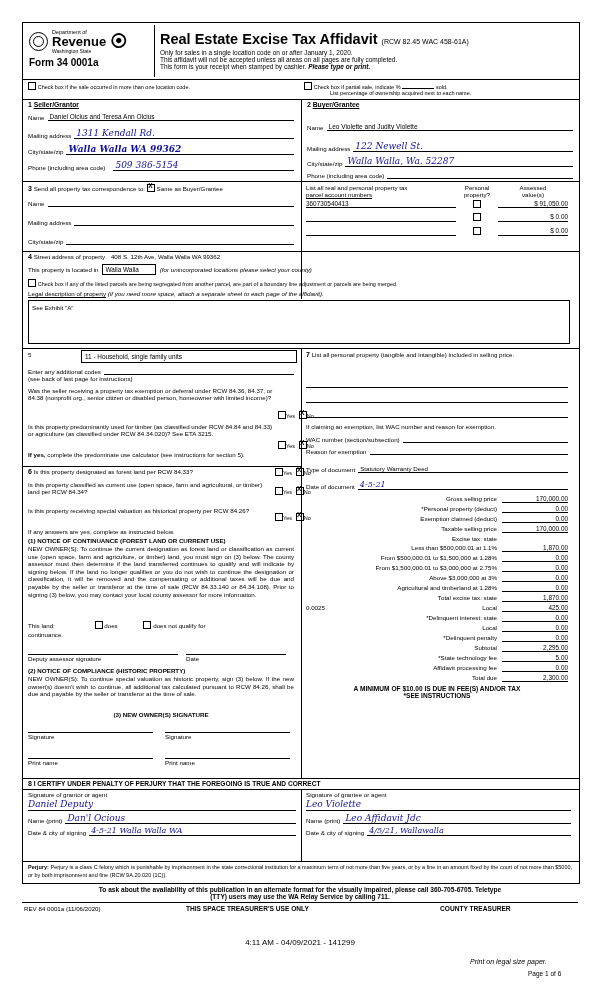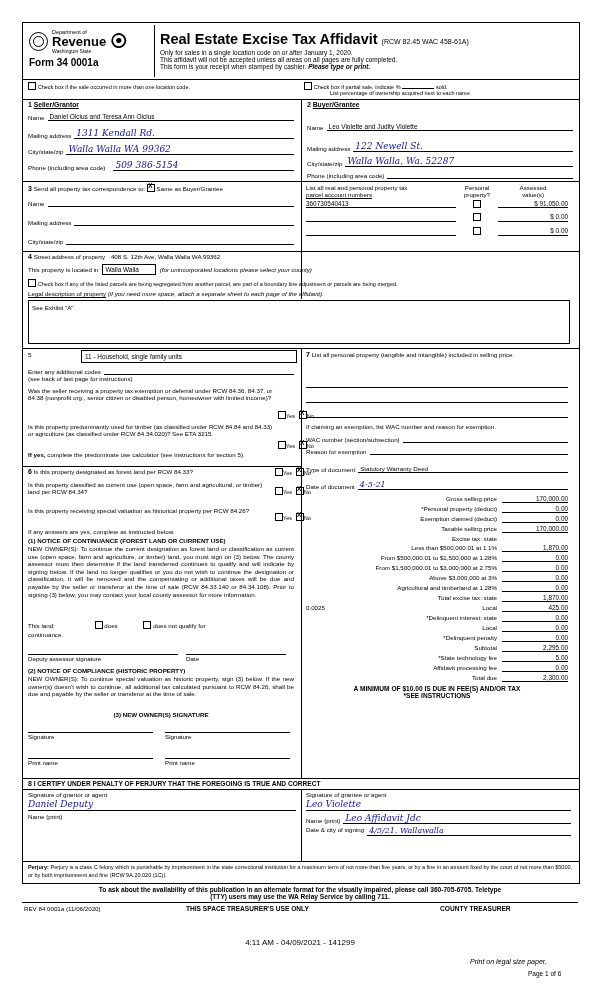--- a/index.html
+++ b/index.html
@@ -92,21 +92,21 @@
     </div>
     <div class="abs" style="left:5px;top:105px;width:266px;">
       <div style="display:flex;align-items:flex-end;">
         <span class="lbl">Mailing address</span>
         <span class="ul hand" style="flex:1;margin-left:3px;padding-left:2px;">1311 Kendall Rd.</span>
       </div>
     </div>
     <div class="abs" style="left:5px;top:121px;width:266px;">
       <div style="display:flex;align-items:flex-end;">
         <span class="lbl">City/state/zip</span>
-        <span class="ul hand" style="flex:1;margin-left:3px;padding-left:2px;">Walla Walla WA 99362</span>
+        <span class="ul hand" style="flex:1;margin-left:3px;padding-left:2px;font-weight:bold;">Walla Walla WA 99362</span>
       </div>
     </div>
     <div class="abs" style="left:5px;top:137px;width:266px;">
       <div style="display:flex;align-items:flex-end;">
         <span class="lbl">Phone (including area code)</span>
         <span class="ul hand" style="flex:1;margin-left:8px;padding-left:2px;">509 386-5154</span>
       </div>
     </div>
 
     <div class="abs" style="left:284px;top:78px;">
@@ -437,31 +437,36 @@
       <span class="b" style="font-size:6.6px;">I CERTIFY UNDER PENALTY OF PERJURY THAT THE FOREGOING IS TRUE AND CORRECT</span>
     </div>
     <div class="vr" style="left:278px;top:766px;height:72px;"></div>
     <div class="hr" style="left:0;top:766px;width:556px;"></div>
 
     <div class="abs" style="left:5px;top:768px;width:268px;">
       <div class="lbl">Signature of grantor or agent</div>
       <div class="ul hand" style="height:12px;line-height:12px;">Daniel Deputy</div>
       <div style="display:flex;align-items:flex-end;margin-top:2px;">
         <span class="lbl">Name (print)</span>
+        <span class="ul hand" style="flex:1;margin-left:3px;padding-left:2px;">Dan'l Ocious</span>
+      </div>
+      <div style="display:flex;align-items:flex-end;margin-top:2px;">
+        <span class="lbl">Date &amp; city of signing</span>
+        <span class="ul hand2" style="flex:1;margin-left:3px;padding-left:2px;">4-5-21   Walla Walla WA</span>
       </div>
     </div>
 
     <div class="abs" style="left:283px;top:768px;width:265px;">
       <div class="lbl">Signature of grantee or agent</div>
       <div class="ul hand" style="height:12px;line-height:12px;">Leo Violette</div>
       <div style="display:flex;align-items:flex-end;margin-top:2px;">
         <span class="lbl">Name (print)</span>
         <span class="ul hand" style="flex:1;margin-left:3px;padding-left:2px;">Leo Affidavit   Jdc</span>
       </div>
-      <div style="display:flex;align-items:flex-start;margin-top:2px;">
+      <div style="display:flex;align-items:flex-end;margin-top:2px;">
         <span class="lbl">Date &amp; city of signing</span>
         <span class="ul hand2" style="flex:1;margin-left:3px;padding-left:2px;">4/5/21, Wallawalla</span>
       </div>
     </div>
 
     <div class="hr" style="left:0;top:838px;width:556px;"></div>
 
     <div class="abs" style="left:5px;top:840px;width:546px;line-height:7.2px;">
       <span class="b tiny">Perjury:</span>
       <span class="tiny">Perjury is a class C felony which is punishable by imprisonment in the state correctional institution for a maximum term of not more than five years, or by a fine in an amount fixed by the court of not more than $5000, or by both imprisonment and fine (RCW 9A.20.020 (1C)).</span>

